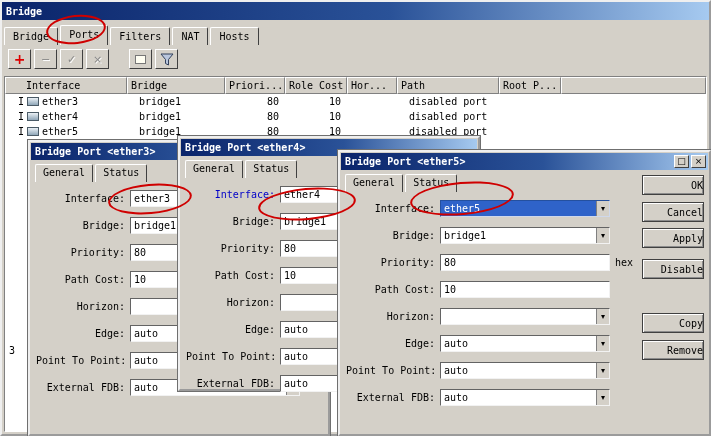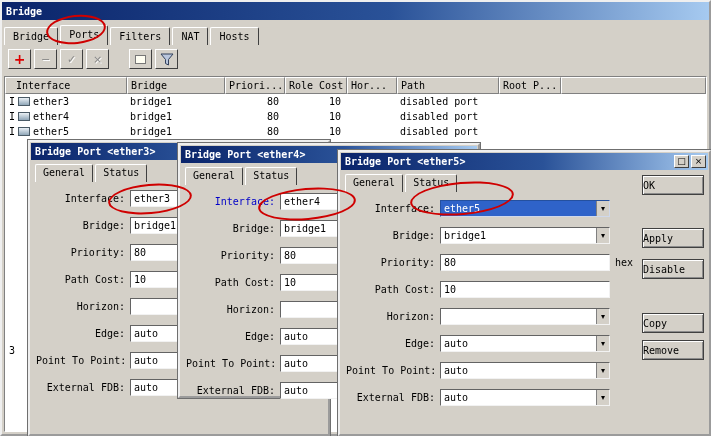--- a/index.html
+++ b/index.html
@@ -24,23 +24,23 @@
   .tbtn.add .g{color:#dd0000;font-weight:bold;font-size:14px}
   .tbtn.dimmed .g{color:#8a8a8a;text-shadow:1px 1px 0 #fff}
   .tb-gap{width:14px}
   .note-icon{width:11px;height:9px;background:#fffef2;border:1px solid #777;display:inline-block}
 
   .list{position:absolute;top:74px;left:2px;right:2px;bottom:2px;background:#fff;
     border:1px solid #808080;border-bottom-color:#fff;border-right-color:#fff;overflow:hidden}
   .cols{display:grid;grid-template-columns:122px 98px 60px 62px 50px 102px 62px 1fr}
   .hcell{background:#d4d0c8;border:1px solid #fff;border-right-color:#808080;border-bottom-color:#808080;
     height:17px;line-height:14px;padding:1px 3px;overflow:hidden;white-space:nowrap}
-  .hcell.first{padding-left:10px}
+  .hcell.first{padding-left:20px}
   .lrow{height:15px;line-height:15px}
-  .cell{padding:0 3px;white-space:nowrap;overflow:hidden}
+  .cell{padding:0 12px;white-space:nowrap;overflow:hidden}
   .cell.num{text-align:right;padding-right:6px}
   .flag{display:inline-block;width:9px;margin-left:1px}
   .port-icon{display:inline-block;width:12px;height:9px;margin:0 3px -1px 0;
     background:linear-gradient(#eaf0f5,#8fa6b8);border:1px solid #4a5a66}
   .status{position:absolute;left:4px;top:268px}
 
   
   .dialog{position:absolute;background:#d4d0c8;border:2px outset #efefef;box-shadow:0 0 0 1px #6f6f6f}
   .dtitle{height:17px;margin:1px;background:linear-gradient(90deg,#0a246a,#2a5298 55%,#a6caf0);
     color:#fff;font-weight:bold;display:flex;align-items:center;padding:0 2px 0 4px;white-space:nowrap;overflow:hidden}
@@ -58,21 +58,21 @@
   label.blue{color:#0000c8}
   .input{position:relative;display:flex;width:170px;height:17px;background:#fff;
     border:1px solid #636363;border-bottom-color:#f2f2f2;border-right-color:#f2f2f2}
   .input .val{flex:1;padding:1px 3px;line-height:13px;white-space:nowrap;overflow:hidden}
   .cbtn{width:13px;background:#d4d0c8;border-left:1px solid #808080;display:flex;
     align-items:center;justify-content:center;font-size:8px;line-height:1;cursor:default}
   .input.sel{background:#2f63c9;border-color:#24509f #cfd8ea #cfd8ea #24509f}
   .input.sel .val{color:#fff}
   .suffix{margin-left:5px}
   .dbtn{position:absolute;right:5px;width:62px;height:20px;background:#d4d0c8;border:1px solid #404040;
-    box-shadow:inset 1px 1px 0 #fff, inset -1px -1px 0 #8c8c8c;font:inherit;text-align:left;padding:0}
+    box-shadow:inset 1px 1px 0 #fff, inset -1px -1px 0 #8c8c8c;font:inherit;text-align:right;padding:0}
 
   
   .ellipse{position:absolute;border:2px solid #cf0000;border-radius:50%;z-index:60;pointer-events:none;background:transparent}
 </style>
 </head>
 <body>
 
 <div class="screen">
 
   <div class="main-window">
@@ -220,21 +220,21 @@
       <div class="frow">
           <label>External FDB:</label>
         <span class="input">
             <span class="val">auto</span>
             <span class="cbtn glyph">▾</span>
           </span>
         </div>
     </div>
   </div>
 
-  <div class="dialog" style="left:178px;top:143px;width:302px;height:255px;z-index:20">
+  <div class="dialog" style="left:178px;top:136px;width:302px;height:255px;z-index:20">
     <div class="dtitle">
       <span class="ttext">Bridge Port &lt;ether4&gt;</span>
     </div>
     <div class="dtabs">
       <span class="dtab active">General</span>
       <span class="dtab">Status</span>
     </div>
     <div class="dbody">
       <div class="frow">
           <label class="blue">Interface:</label>
@@ -356,20 +356,21 @@
         </div>
       <div class="frow">
           <label>External FDB:</label>
         <span class="input">
             <span class="val">auto</span>
             <span class="cbtn glyph">▾</span>
           </span>
         </div>
     </div>
     <button class="dbtn" style="top:23px">OK</button>
+    <button class="dbtn" style="top:50px">Cancel</button>
     <button class="dbtn" style="top:76px">Apply</button>
     <button class="dbtn" style="top:107px">Disable</button>
     <button class="dbtn" style="top:161px">Copy</button>
     <button class="dbtn" style="top:188px">Remove</button>
   </div>
 
   <div class="ellipse" style="left:46px;top:15px;width:60px;height:29px;transform:rotate(-6deg)"></div>
   <div class="ellipse" style="left:108px;top:184px;width:84px;height:30px;transform:rotate(-5deg)"></div>
   <div class="ellipse" style="left:258px;top:188px;width:98px;height:32px;transform:rotate(-5deg)"></div>
   <div class="ellipse" style="left:410px;top:182px;width:104px;height:33px;transform:rotate(-5deg)"></div>

